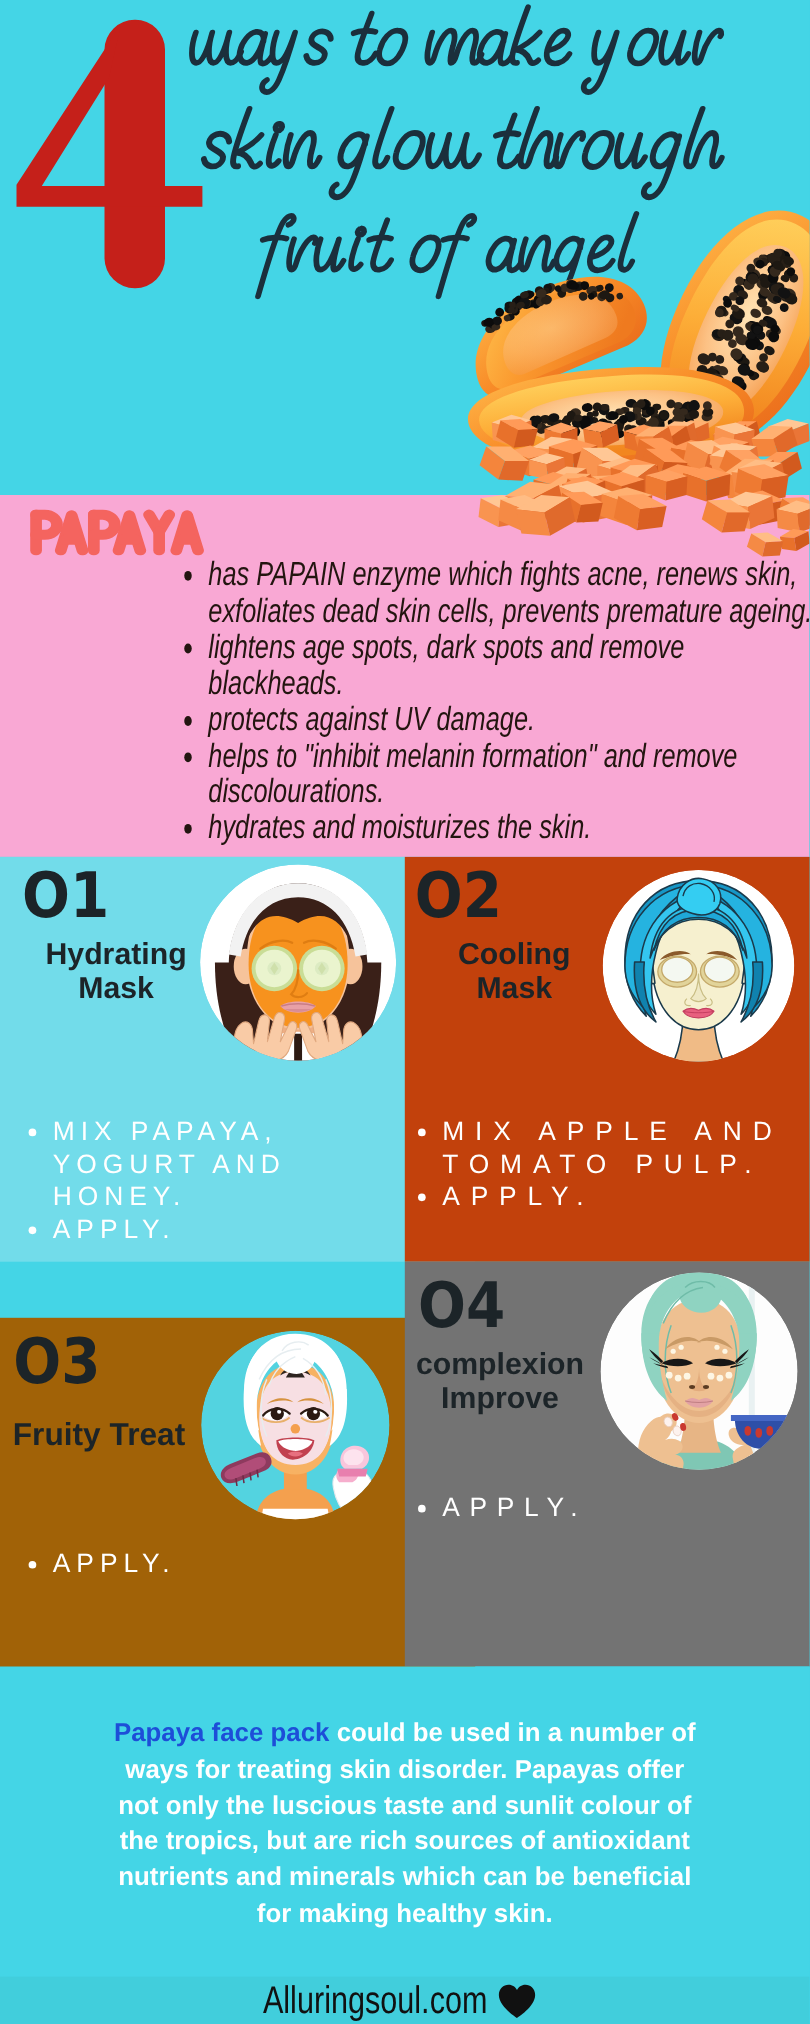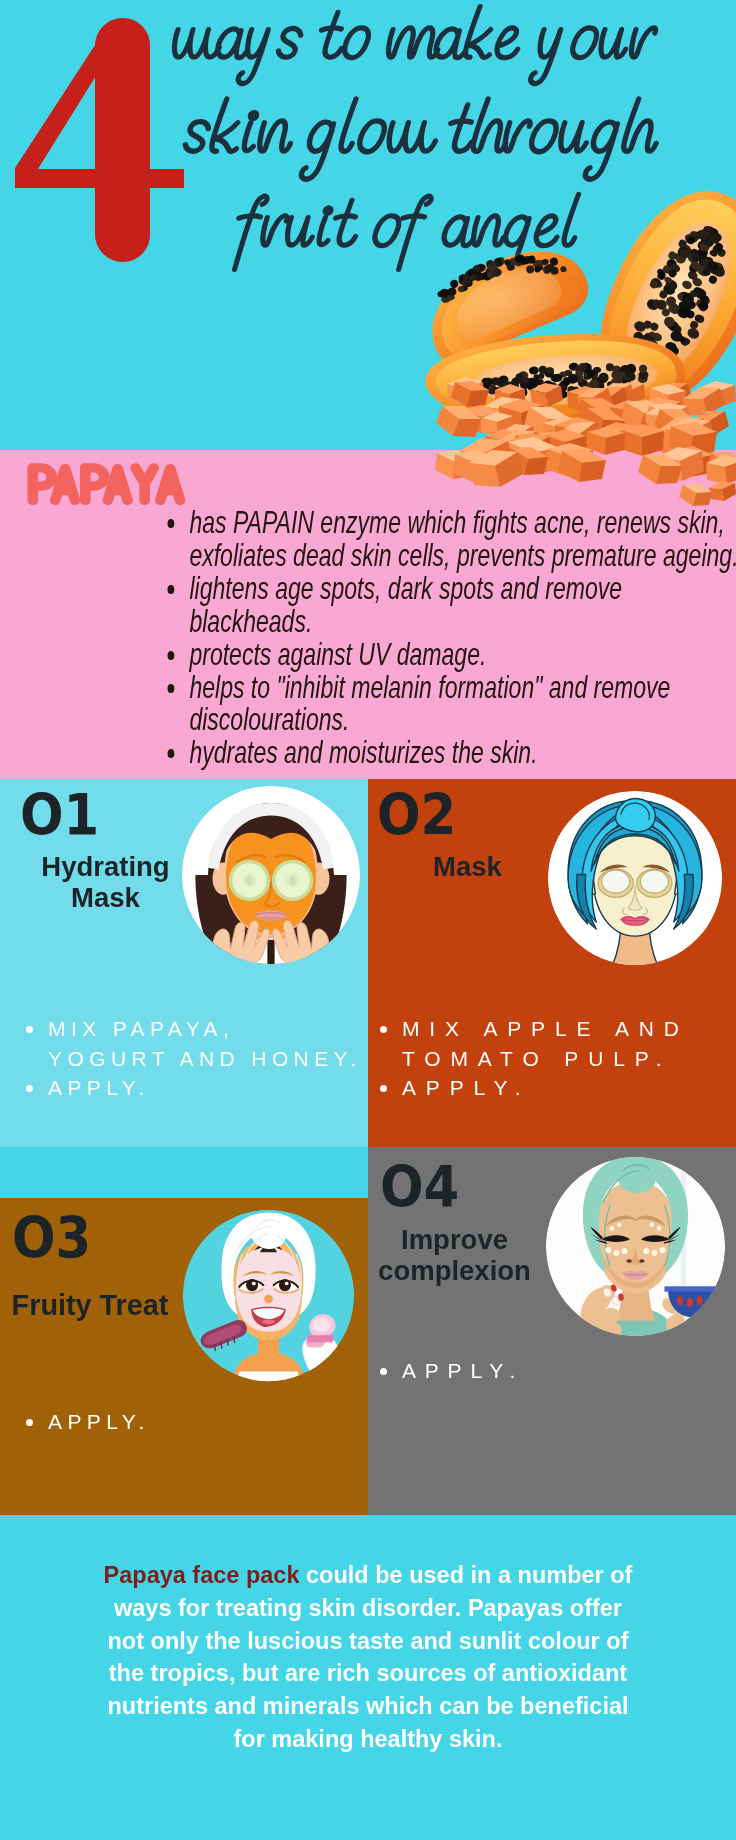--- a/index.html
+++ b/index.html
@@ -30,33 +30,33 @@
   #q2{left:368px;top:779px;background:#c2410c;}
   #q3{left:0;top:1198px;background:#a16207;}
   #q4{left:368px;top:1147px;background:#737373;}
   .qnum{position:absolute;font-weight:bold;color:#1c2428;font-size:57px;
         font-family:"DejaVu Sans",sans-serif;font-stretch:condensed;line-height:1;}
   .qtitle{position:absolute;font-weight:bold;color:#1c2428;font-size:27.5px;line-height:31px;
         text-align:center;font-family:"Liberation Sans",sans-serif;}
   .qimg{position:absolute;width:180px;height:180px;border-radius:50%;overflow:hidden;}
   .qimg svg{display:block;width:100%;height:100%;}
   .qlist{position:absolute;margin:0;padding:0;list-style:none;}
-  .qlist li{position:relative;color:#ffffff;font-size:21px;line-height:29.5px;
+  .qlist li{position:relative;color:#ffffff;font-size:24px;line-height:29.5px;
         letter-spacing:5.4px;padding-left:22px;font-family:"Liberation Sans",sans-serif;}
   #q2 .qlist li{letter-spacing:9.85px;}
   #q4 .qlist li{letter-spacing:8.8px;}
   .qlist li:before{content:"";position:absolute;left:0px;top:12px;width:7px;height:7px;
         border-radius:50%;background:#ffffff;}
 
   
   #summary{position:absolute;left:0;top:1515px;width:736px;height:287px;background:#44d5e6;}
   #summary-text{position:absolute;left:95px;top:44px;width:546px;text-align:center;margin:0;
      color:#ffffff;font-size:23.5px;line-height:32.8px;font-weight:bold;
      font-family:"Liberation Sans",sans-serif;}
-  #summary-text .lead{color:#7f1d1d;}
+  #summary-text .lead{color:#1d4ed8;}
 
   
   #footer{position:absolute;left:0;top:1797px;width:736px;height:43px;background:#41cedc;}
   #footer-inner{position:absolute;left:-4px;top:0;width:736px;height:43px;display:flex;
      align-items:center;justify-content:center;gap:0px;}
   #heart{margin-top:1px;margin-left:6px;flex:0 0 auto;}
   #brand{color:#111111;font-size:35px;font-family:"Liberation Sans",sans-serif;
      transform:scaleX(0.795);transform-origin:left center;display:inline-block;
      line-height:1;width:206px;white-space:nowrap;}
   #q1 .qnum{left:20px;top:8px;}  #q1 .qtitle{left:18px;top:72px;width:175px;text-align:center;}
@@ -768,20 +768,21 @@
       </div>
     <ul class="qlist">
       <li>MIX PAPAYA, YOGURT AND HONEY.</li>
       <li>APPLY.</li>
     </ul>
   </section>
 
   <section class="quad" id="q2">
     <div class="qnum">O2</div>
     <div class="qtitle">
+      <div>Cooling</div>
       <div>Mask</div>
     </div>
     <div class="qimg">
         <svg viewBox="0 0 200 200"> 
           <defs>
             <clipPath id="c2">
               <circle cx="100" cy="100" r="99"></circle>
             </clipPath>
           </defs> 
           <g clip-path="url(#c2)"> 
@@ -902,22 +903,22 @@
         </svg>
       </div>
     <ul class="qlist">
       <li>APPLY.</li>
     </ul>
   </section>
 
   <section class="quad" id="q4">
     <div class="qnum">O4</div>
     <div class="qtitle">
+      <div>complexion</div>
       <div>Improve</div>
-      <div>complexion</div>
     </div>
     <div class="qimg">
         <svg viewBox="0 0 200 200"> 
           <defs>
             <clipPath id="c4">
               <circle cx="100" cy="100" r="99"></circle>
             </clipPath>
           </defs> 
           <g clip-path="url(#c4)"> 
             <circle cx="100" cy="100" r="99" fill="#fdfdfd"></circle> 
@@ -995,14 +996,22 @@
       </div>
     <ul class="qlist">
       <li>APPLY.</li>
     </ul>
   </section>
 
   <section id="summary">
     <p id="summary-text"><span class="lead">Papaya face pack</span><span> could be used in a number of ways for treating skin disorder. Papayas offer not only the luscious taste and sunlit colour of the tropics, but are rich sources of antioxidant nutrients and minerals which can be beneficial for making healthy skin.</span></p>
   </section>
 
+  <footer id="footer">
+    <div id="footer-inner">
+      <span id="brand">Alluringsoul.com</span>
+      <svg id="heart" width="38" height="33" viewBox="0 0 26 24">
+        <path d="M13 23 C13 23 1 15.5 1 7.8 C1 3.6 4.1 1 7.4 1 C10.1 1 12.1 2.6 13 4.4 C13.9 2.6 15.9 1 18.6 1 C21.9 1 25 3.6 25 7.8 C25 15.5 13 23 13 23 Z" fill="#111111"></path>
+      </svg>
+    </div>
+  </footer>
 
 </div>
 
 </body></html>

